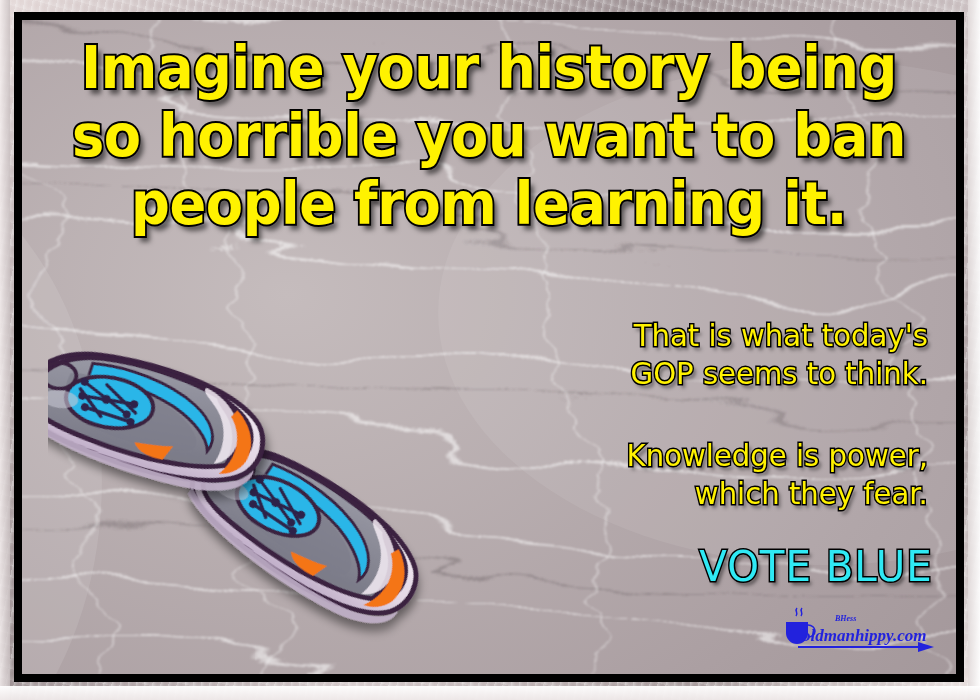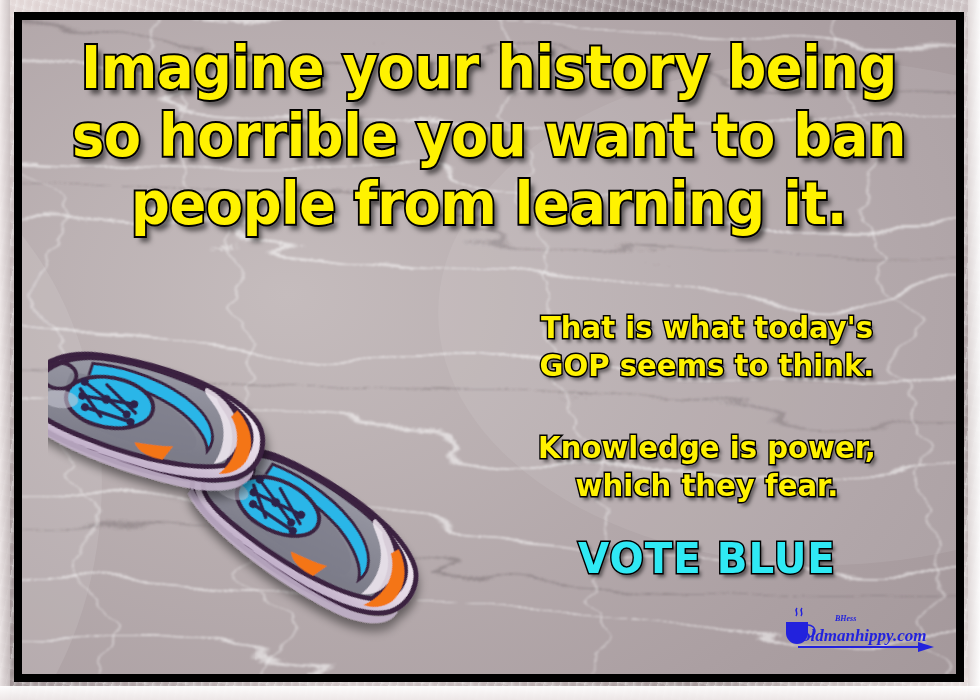--- a/index.html
+++ b/index.html
@@ -73,24 +73,24 @@
     color:#FFF200;
     -webkit-text-stroke:4px #000;
     paint-order:stroke fill;
     text-shadow:5px 6px 5px rgba(0,0,0,.55);
     transform:scaleX(.92);
   }
   .headline .hl{display:block;white-space:nowrap;}
 
   .rightcol{
     position:absolute;
-    left:450px;width:470px;top:288px;
-    text-align:center;z-index:6;
+    left:450px;width:470px;top:296px;
+    text-align:right;z-index:6;
     font-family:"DejaVu Sans","Liberation Sans",sans-serif;
-    font-weight:bold;
+    font-weight:normal;
   }
   .blk{margin:0;}
   .blk.yellow{
     font-size:31px;line-height:38px;
     color:#FFF200;
     -webkit-text-stroke:3px #000;
     paint-order:stroke fill;
     text-shadow:3px 4px 4px rgba(0,0,0,.5);
     transform:scaleX(.94);
   }

